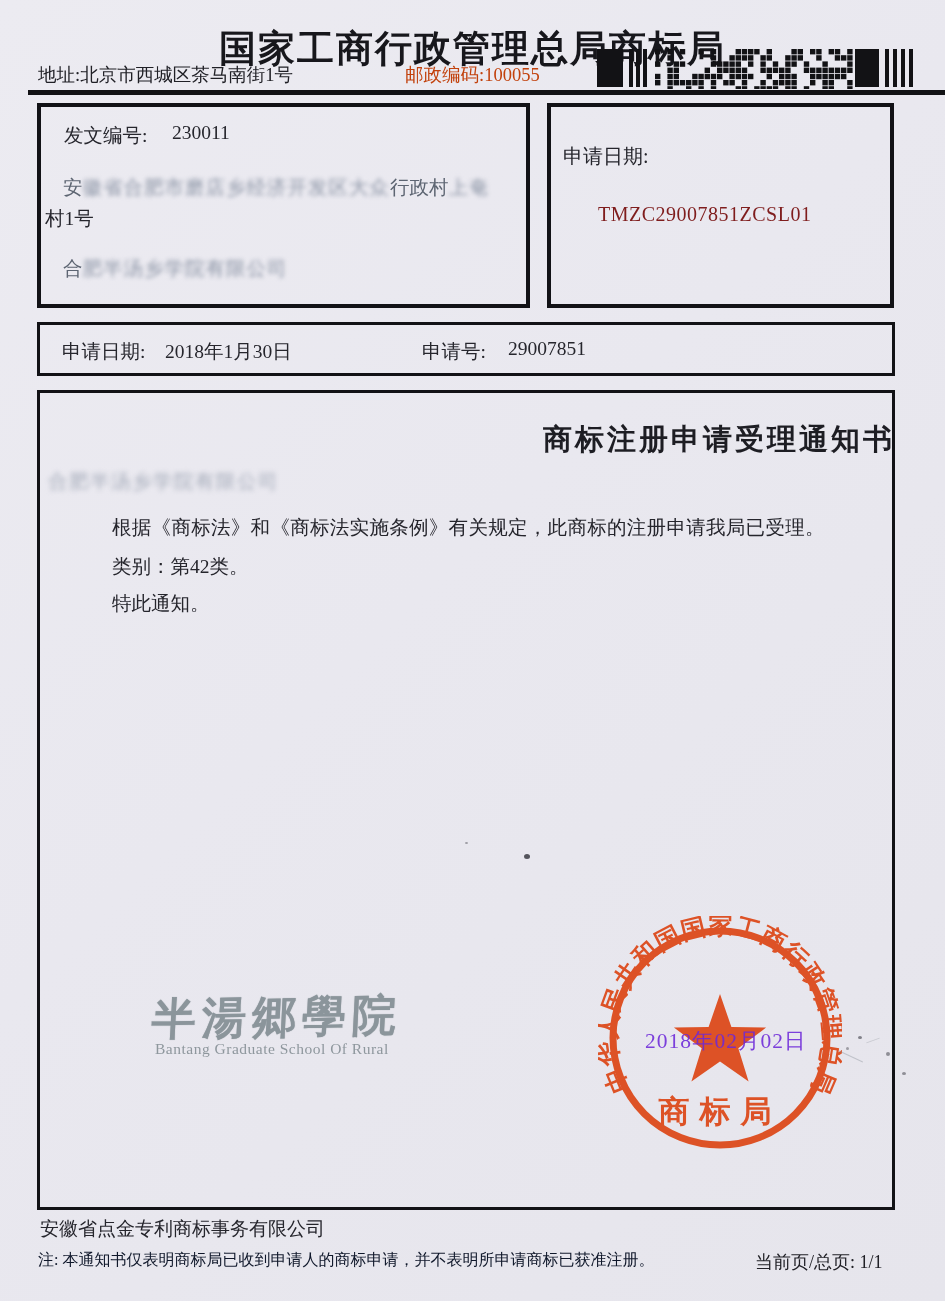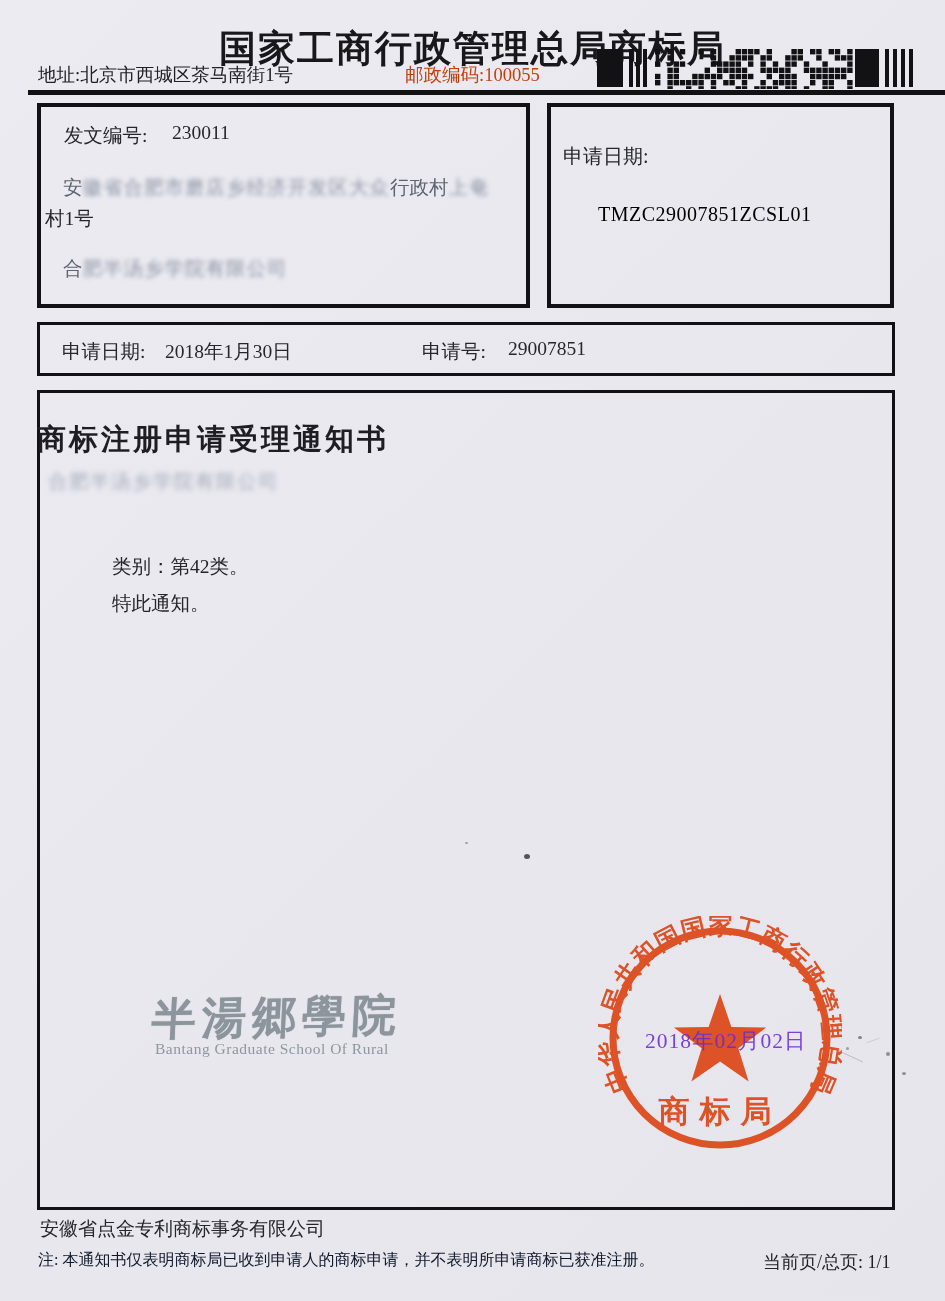--- a/index.html
+++ b/index.html
@@ -30,46 +30,46 @@
   
   .rc-post{top:122px;left:64px;}
   .rc-post-val{top:122px;left:172px;}
   .rc-addr{top:172px;left:45px;width:465px;font-size:19.5px;line-height:31px;text-indent:18px;}
   .rc-company{top:255px;left:63px;font-size:19.5px;}
   .redacted{color:#8a93a4;filter:blur(2.3px);letter-spacing:1px;}
   .redacted-light{color:#a3aab8;filter:blur(2.6px);letter-spacing:1.5px;}
   .semiclear{color:#5d6572;}
   
   .dp-label{top:143px;left:563px;font-size:20px;}
-  .dp-value{top:203px;left:598px;font-size:20px;letter-spacing:.5px;color:#000000;}
+  .dp-value{top:203px;left:598px;font-size:20px;letter-spacing:.5px;color:#7f1d1d;}
   
   .ap-date-l{top:338px;left:62px;}
   .ap-date-v{top:338px;left:165px;}
   .ap-num-l{top:338px;left:422px;}
   .ap-num-v{top:338px;left:508px;}
   
-  .nt-title{top:420px;left:37px;width:858px;text-align:left;font-size:29px;font-weight:600;letter-spacing:3px;color:#1d1d23;}
+  .nt-title{top:420px;left:37px;width:858px;text-align:right;font-size:29px;font-weight:600;letter-spacing:3px;color:#1d1d23;}
   .nt-applicant{top:468px;left:48px;font-size:19.5px;}
   .nt-body{top:514px;left:112px;width:760px;font-size:19.5px;letter-spacing:.3px;}
   .nt-class{top:553px;left:112px;font-size:19.5px;}
   .nt-close{top:590px;left:112px;font-size:19.5px;}
   
   .logo-cn{
     top:988px;left:152px;font-size:44px;color:#8b959b;letter-spacing:6px;
     font-weight:600;transform:skewX(-4deg) rotate(-1deg);
     text-shadow:0 0 1px #9aa3a8;
   }
   .logo-en{top:1040px;left:155px;font-size:15.5px;color:#8e979d;letter-spacing:.5px;}
   
   .seal{top:916px;left:598px;width:244px;height:244px;opacity:.93;}
   .seal-date{top:1026px;left:645px;font-size:21.5px;color:#6d28d9;opacity:.88;letter-spacing:1px;}
   
   .agency-line{top:1216px;left:40px;font-size:19px;font-family:Liberation Mono, monospace;}
   .foot-note{top:1250px;left:38px;font-size:16px;color:#0f172a;}
-  .foot-pages{top:1250px;left:755px;font-size:18px;color:#202026;margin-left:8px;}
+  .foot-pages{top:1250px;left:755px;font-size:18px;color:#202026;}
   .speck{position:absolute;background:#54545c;border-radius:50%;}
   .scratch{position:absolute;background:#9aa0a8;transform:rotate(25deg);}
 </style>
 </head>
 <body>
 
 <div class="page">
 
   <div class="abs org-title">国家工商行政管理总局商标局</div>
   <div class="abs addr-row">地址:北京市西城区茶马南街1号</div>
@@ -226,20 +226,21 @@
 
   <div class="abs box date-box"></div>
   <div class="abs lbl ap-date-l">申请日期:</div>
   <div class="abs lbl ap-date-v">2018年1月30日</div>
   <div class="abs lbl ap-num-l">申请号:</div>
   <div class="abs lbl ap-num-v">29007851</div>
 
   <div class="abs box main-box"></div>
   <div class="abs nt-title">商标注册申请受理通知书</div>
   <div class="abs nt-applicant redacted-light">合肥半汤乡学院有限公司</div>
+  <div class="abs nt-body">根据《商标法》和《商标法实施条例》有关规定，此商标的注册申请我局已受理。</div>
   <div class="abs nt-class">类别：第42类。</div>
   <div class="abs nt-close">特此通知。</div>
 
   <div class="abs logo-cn">半湯郷學院</div>
   <div class="abs logo-en">Bantang Graduate School Of Rural</div>
 
   <svg class="abs seal" viewBox="0 0 244 244">
     <defs>
       <path id="sealArc" d="M 32 174 A 104 104 0 1 1 212 174" fill="none"></path>
     </defs>

